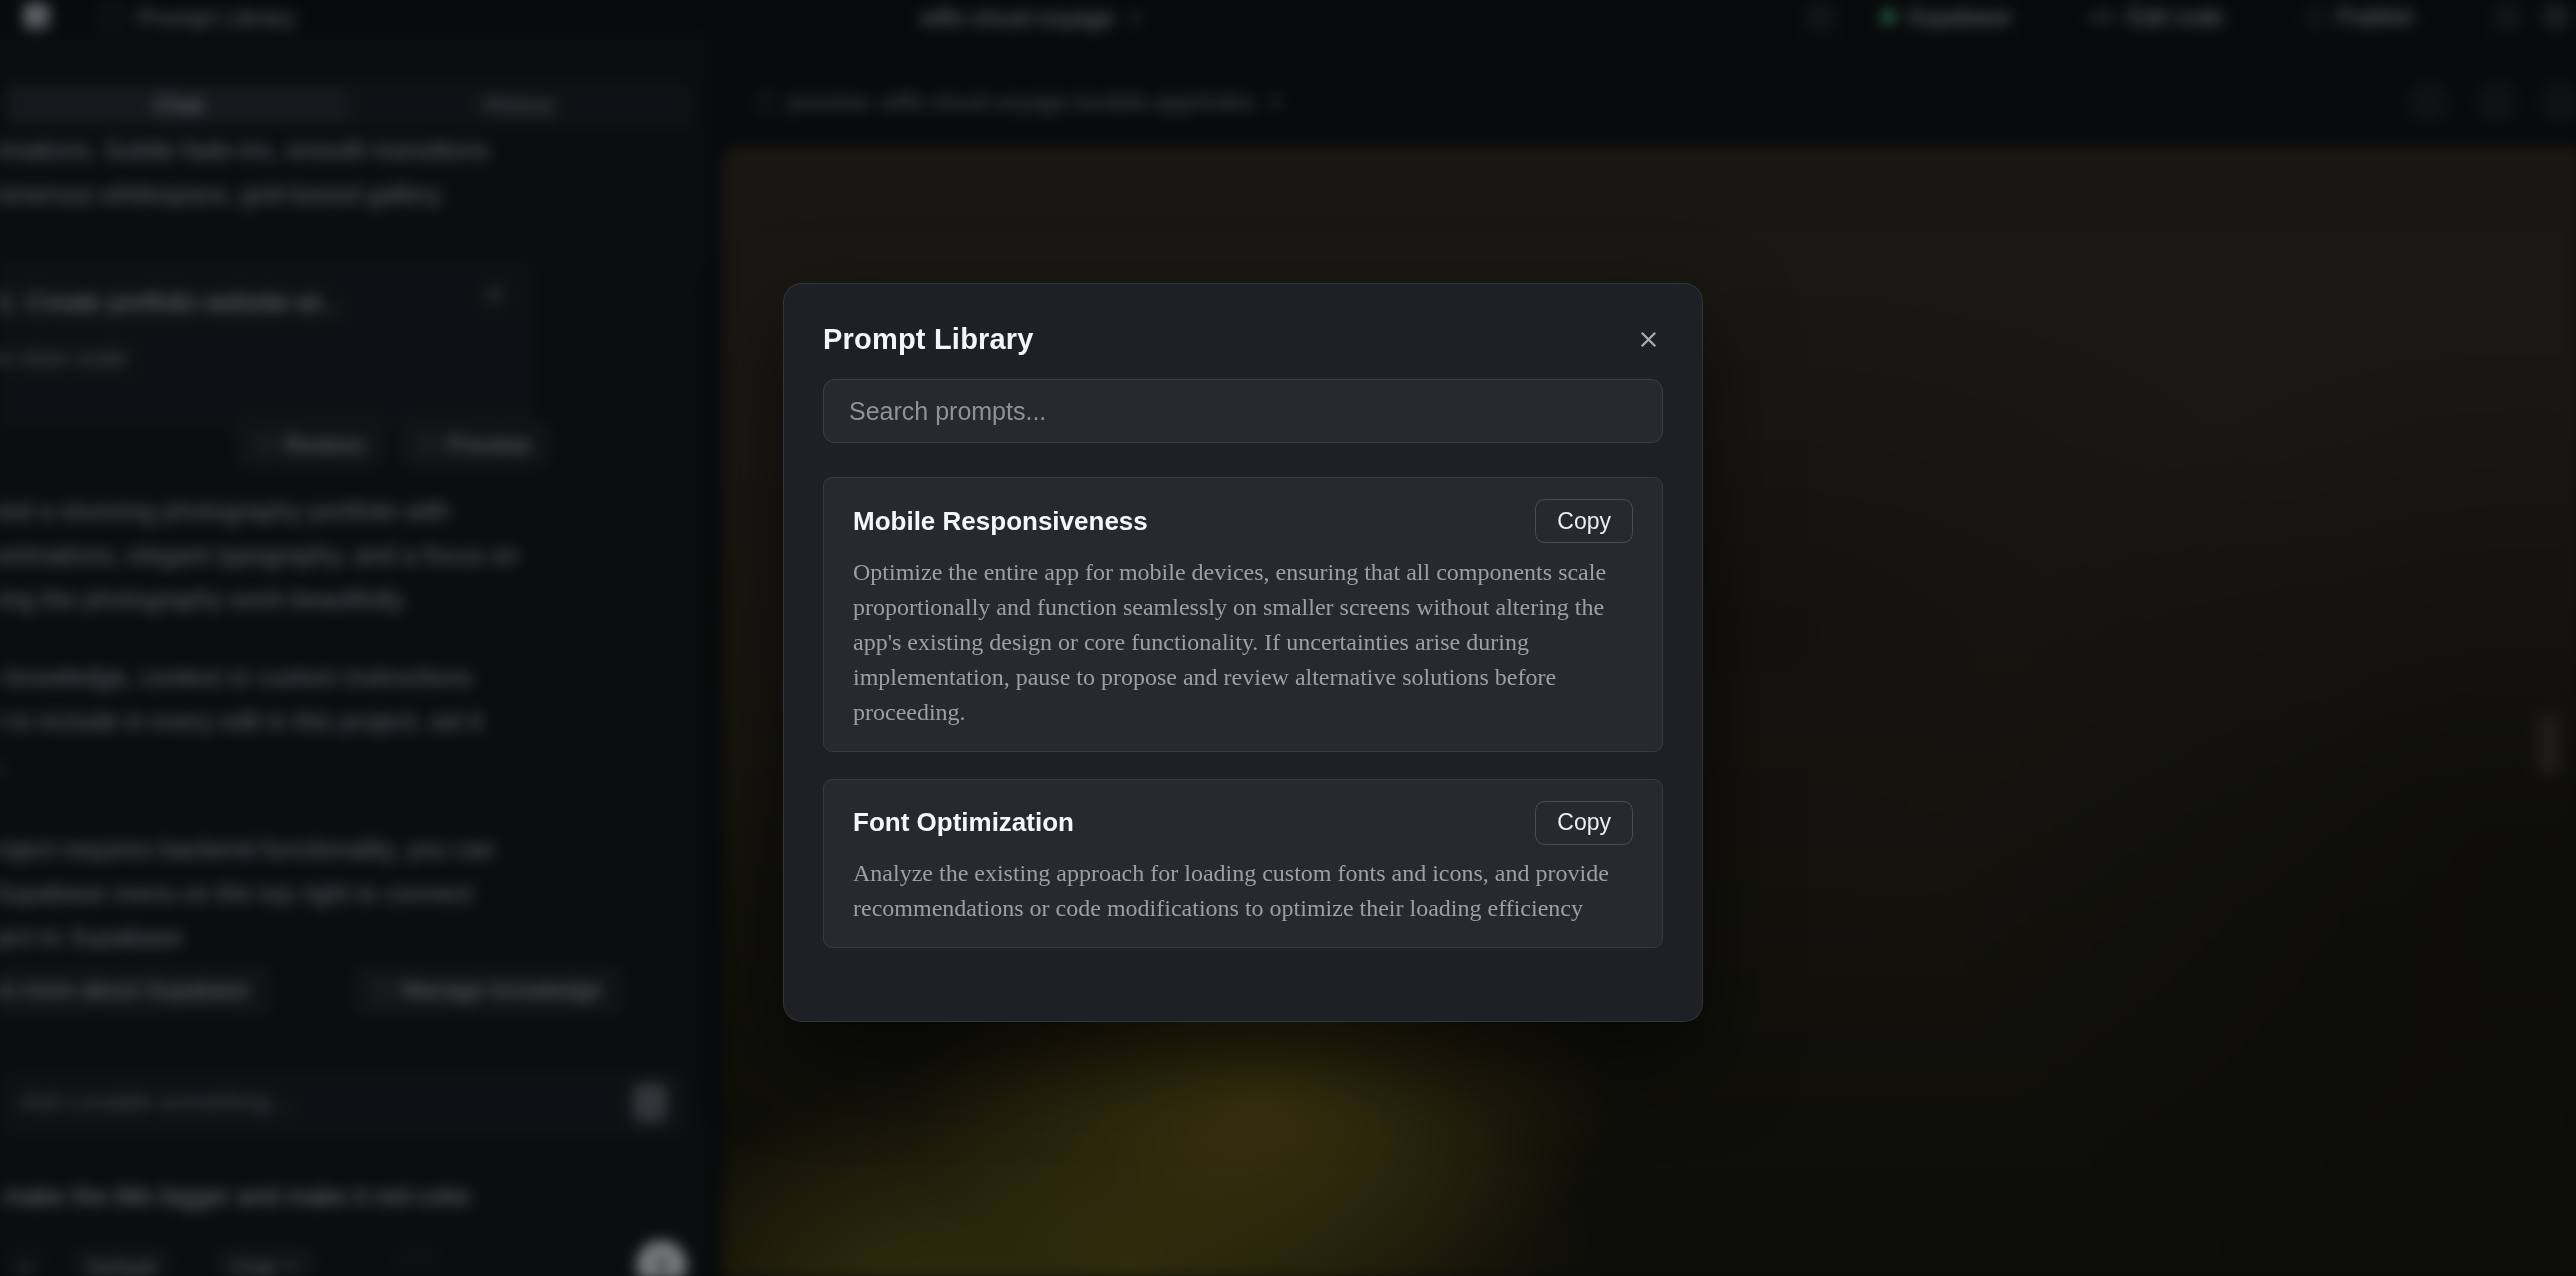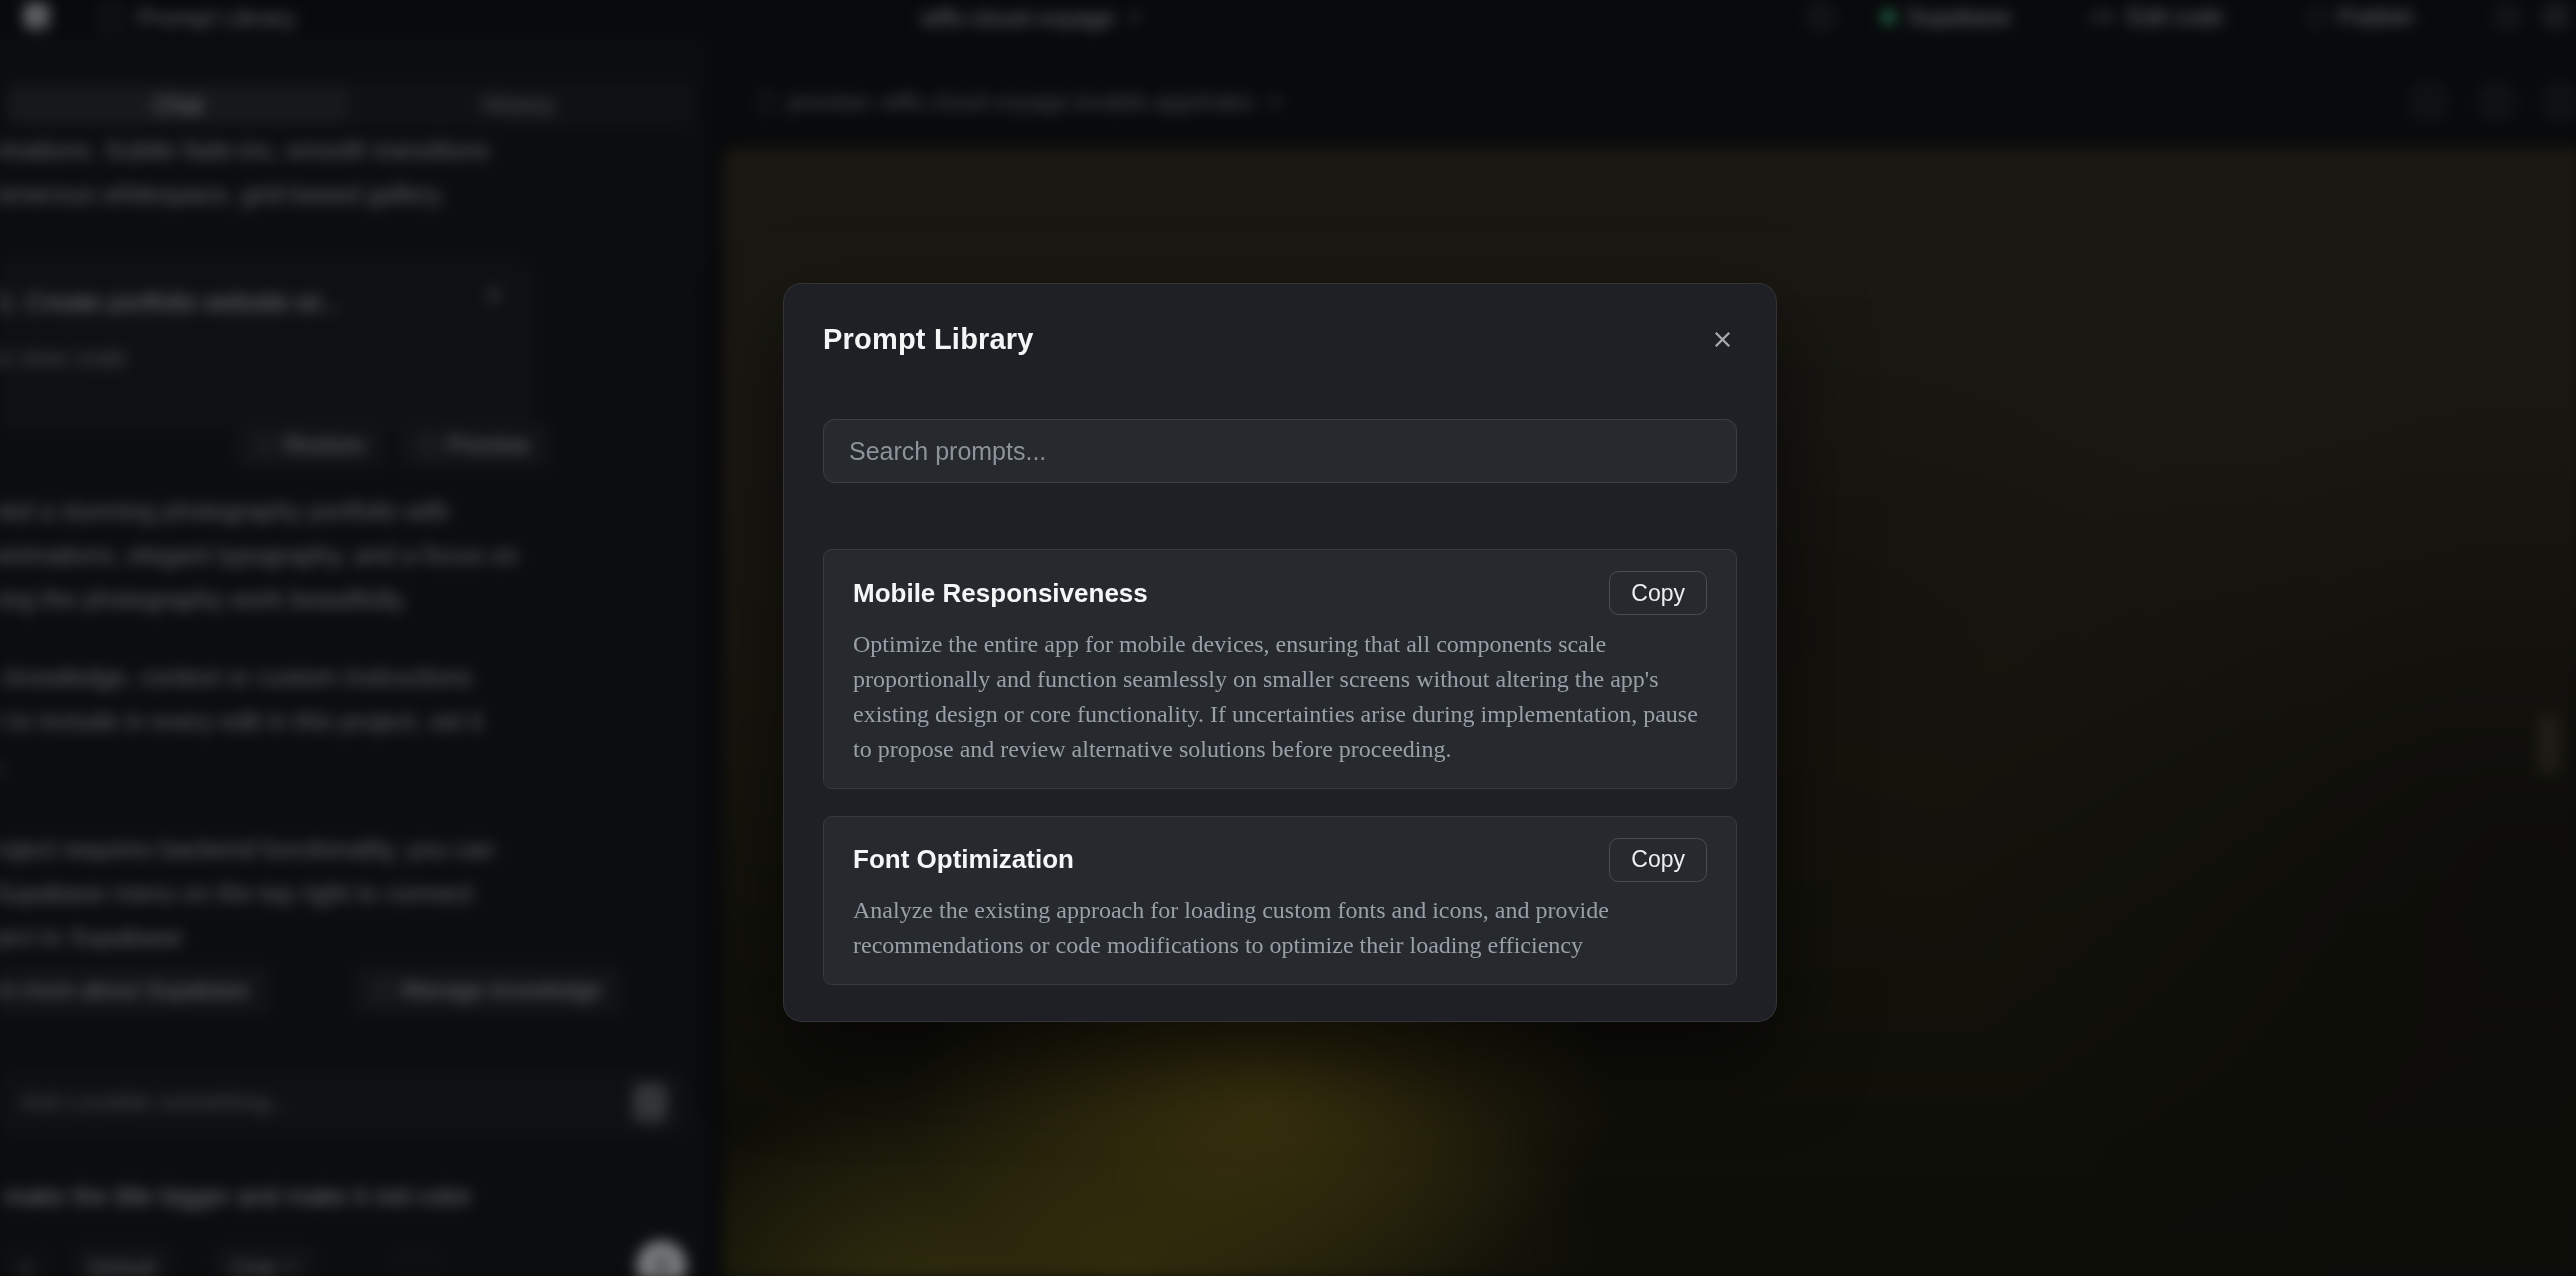--- a/index.html
+++ b/index.html
@@ -61,28 +61,28 @@
       radial-gradient(404px 250px at 9% 101%, rgba(110,104,20,.5), rgba(110,104,20,0) 70%),
       radial-gradient(866px 481px at 55% 42%, rgba(20,16,8,.45), rgba(20,16,8,0) 70%),
       radial-gradient(770px 674px at 97% 62%, rgba(8,6,3,.55), rgba(8,6,3,0) 75%),
       linear-gradient(180deg,#2a2517 0%,#2c2619 26%,#272211 48%,#1d1a0a 68%,#161406 88%,#121105 100%);}
   .edge-handle{position:absolute;left:1825px;top:674px;width:23px;height:62px;border-radius:9.6px;background:rgba(195,185,150,.16);}
 
   
   .dim{position:absolute;inset:0;background:rgba(8,9,11,.50);z-index:5;}
 
   
-  .modal{position:absolute;left:783px;top:283px;width:994px;height:739px;z-index:10;
+  .modal{position:absolute;left:783px;top:283px;width:920px;height:739px;z-index:10;
          background:#1e2025;border:1px solid rgba(255,255,255,.09);border-radius:19px;
-         box-shadow:0 39px 87px rgba(0,0,0,.6);padding:35px 39px 9.6px 39px;display:flex;flex-direction:column;gap:32px;}
+         box-shadow:0 39px 87px rgba(0,0,0,.6);padding:35px 39px 9.6px 39px;display:flex;flex-direction:column;}
   .m-head{display:flex;align-items:center;justify-content:space-between;height:40px;flex:none;}
   .m-title{font-size:29px;font-weight:700;color:#f4f5f7;letter-spacing:0.2px;}
   .m-close{width:29px;height:29px;display:flex;align-items:center;justify-content:center;cursor:pointer;}
   .m-close svg{width:23px;height:23px;stroke:#a7acb2;stroke-width:2.4;fill:none;}
-  .m-search{margin-top:28px;height:64px;flex:none;background:#26292e;border:1px solid #3c4046;border-radius:11.6px;
+  .m-search{margin-top:20px;height:64px;flex:none;background:#26292e;border:1px solid #3c4046;border-radius:11.6px;
             padding:0 25px;font-size:25px;color:#e8eaec;outline:none;width:100%;}
   .m-search::placeholder{color:#8d939a;}
   .m-list{margin-top:34px;flex:1;overflow:hidden;display:flex;flex-direction:column;gap:27px;}
   .pcard{flex:none;background:#26292e;border:1px solid #373b41;border-radius:9px;padding:21px 29px;}
   .pcard-row{display:flex;align-items:center;justify-content:space-between;}
   .pcard-title{font-size:26px;font-weight:700;color:#f5f6f8;}
   .copybtn{height:44px;padding:0 21px;border:1px solid #4a4e54;border-radius:9.6px;background:transparent;
            font-size:23px;color:#eceeef;display:flex;align-items:center;}
   .pcard-desc{margin-top:11.6px;font-size:24px;line-height:35px;color:#9aa0a8;font-family:Liberation Serif, serif;}
 </style>

